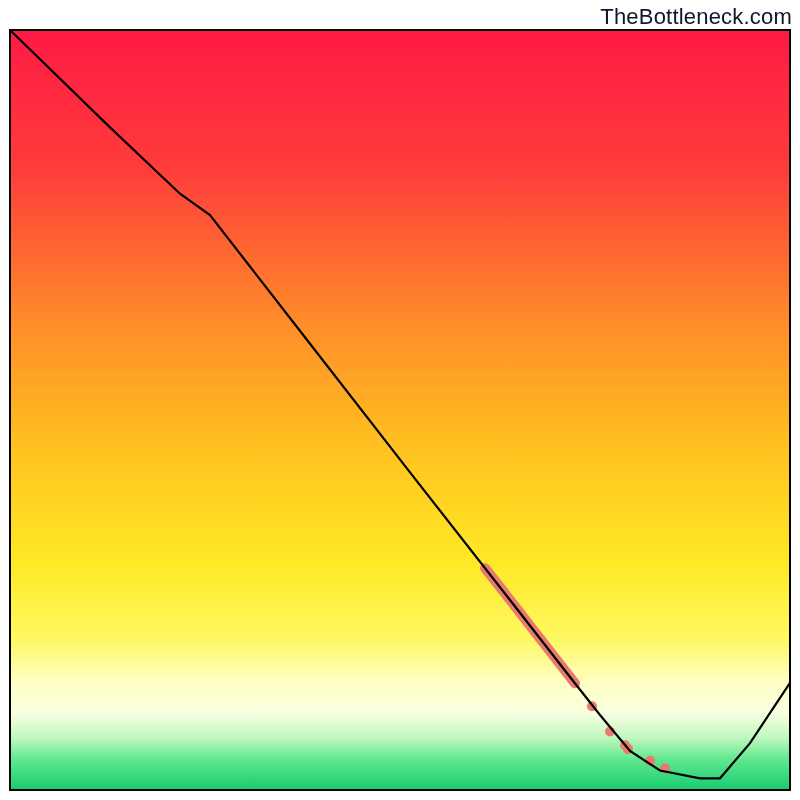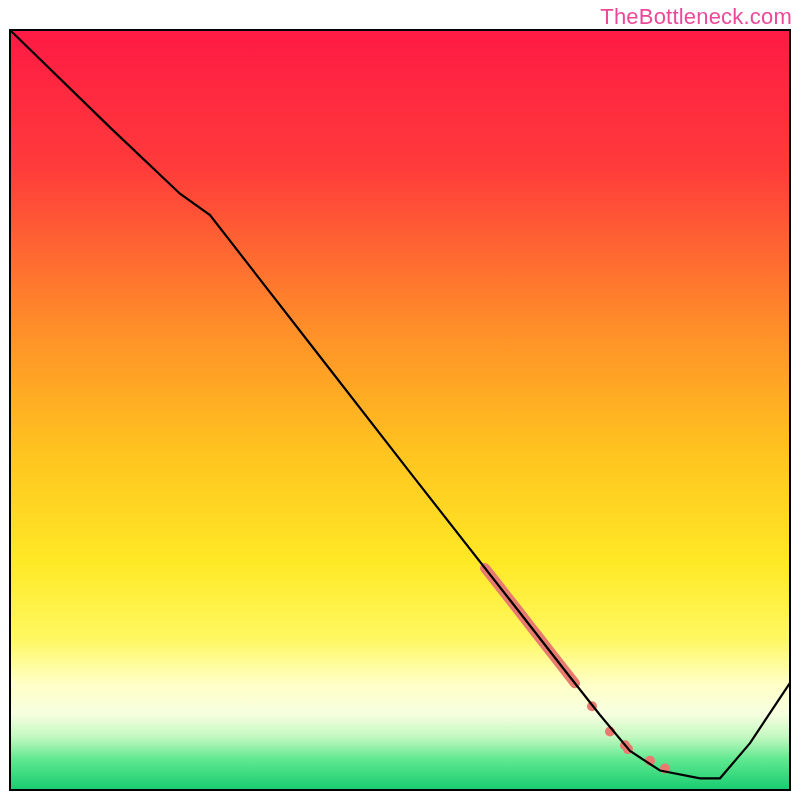--- a/index.html
+++ b/index.html
@@ -12,21 +12,21 @@
   }
   .canvas {
     position: relative;
     width: 800px;
     height: 800px;
   }
   .watermark {
     position: absolute;
     top: 4px;
     right: 8px;
-    color: #ec4899;
+    color: #0f172a;
     font-size: 22px;
     font-weight: 500;
     letter-spacing: 0.2px;
     z-index: 10;
   }
   svg {
     display: block;
   }
 </style>
 </head>

